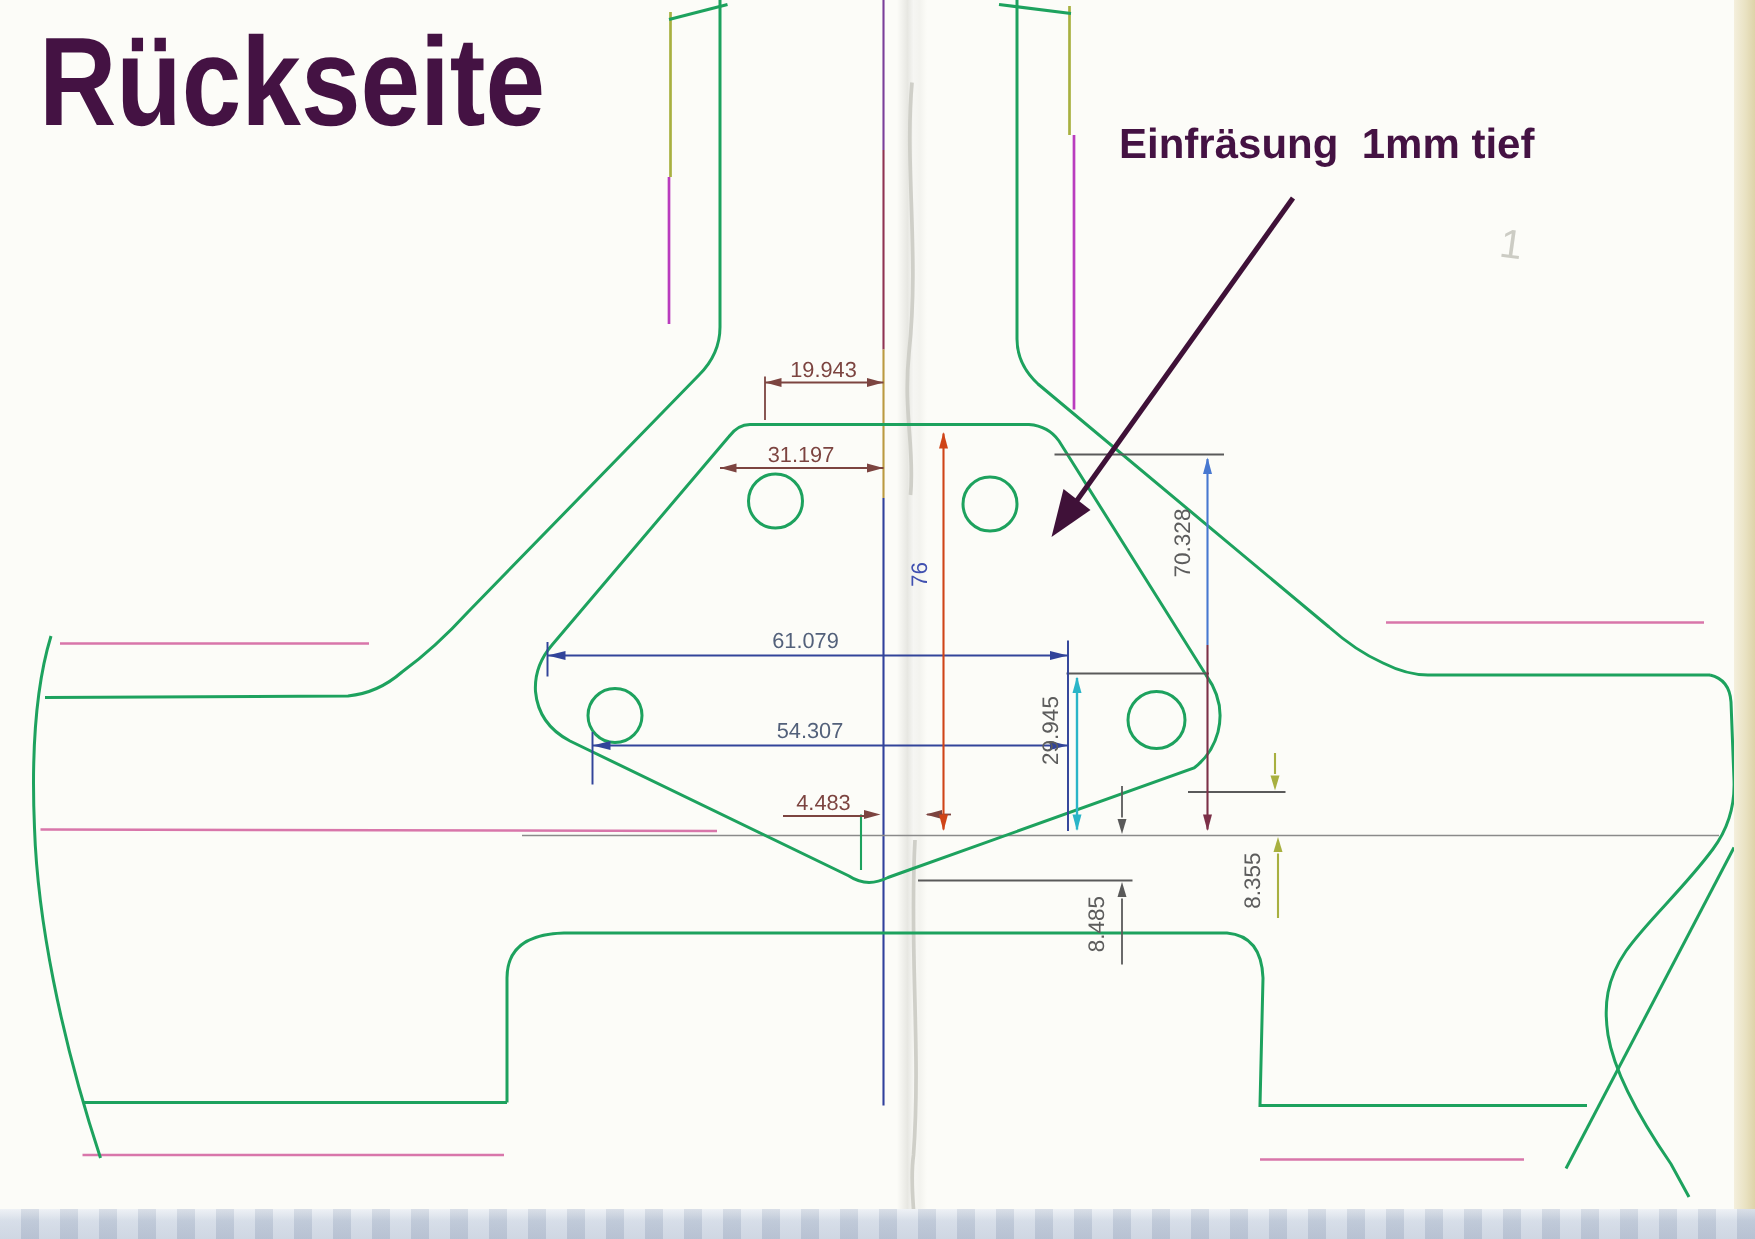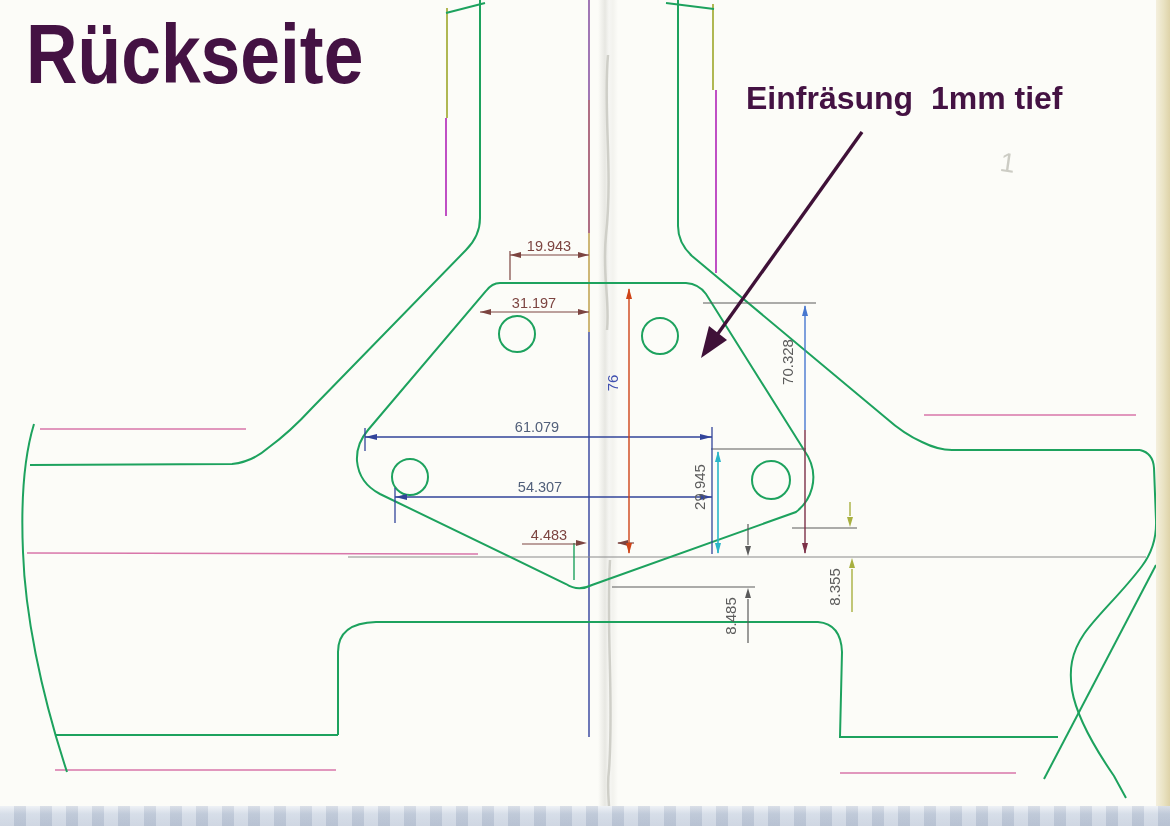--- a/index.html
+++ b/index.html
@@ -15,21 +15,21 @@
   }
   .drawing{position:absolute;left:0;top:0;}
   .title{
     position:absolute;left:26px;top:12px;
     font-size:84px;font-weight:700;line-height:1;color:#441243;
     letter-spacing:0px;transform:scaleX(.85);transform-origin:left top;
     white-space:pre;
   }
   .note{
     position:absolute;left:746px;top:80px;
-    font-size:32px;font-weight:700;color:#441243;white-space:pre;
+    font-size:28px;font-weight:700;color:#441243;white-space:pre;
   }
   .pencil{
     position:absolute;left:1000px;top:148px;font-size:27px;color:#ccccc4;
     transform:rotate(8deg);
   }
   .edge-right{
     position:absolute;right:0;top:0;width:14px;height:812px;
     background:linear-gradient(90deg,#f4efdd 0%, #e9e2c2 55%, #ded3a9 100%);
   }
   .edge-bottom{

